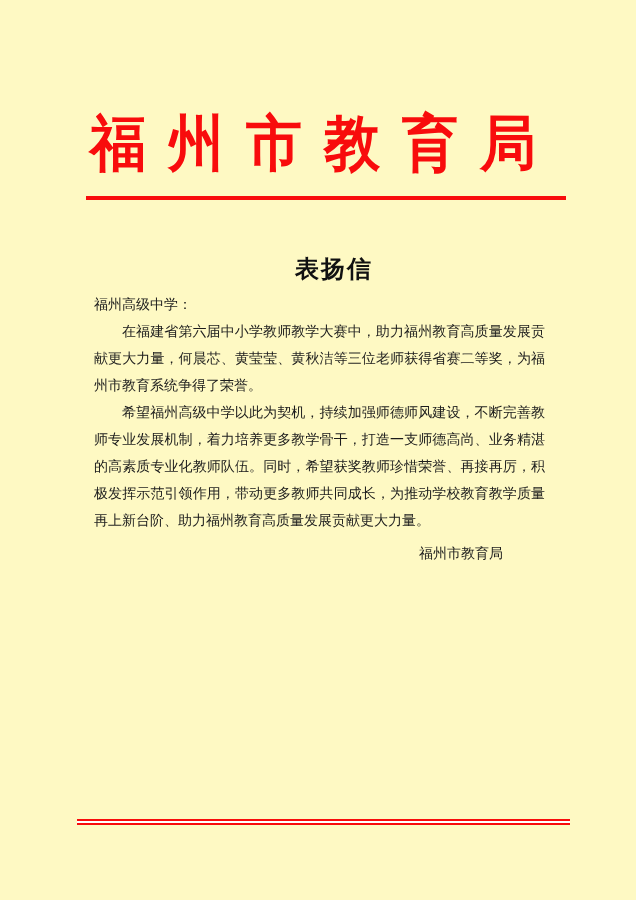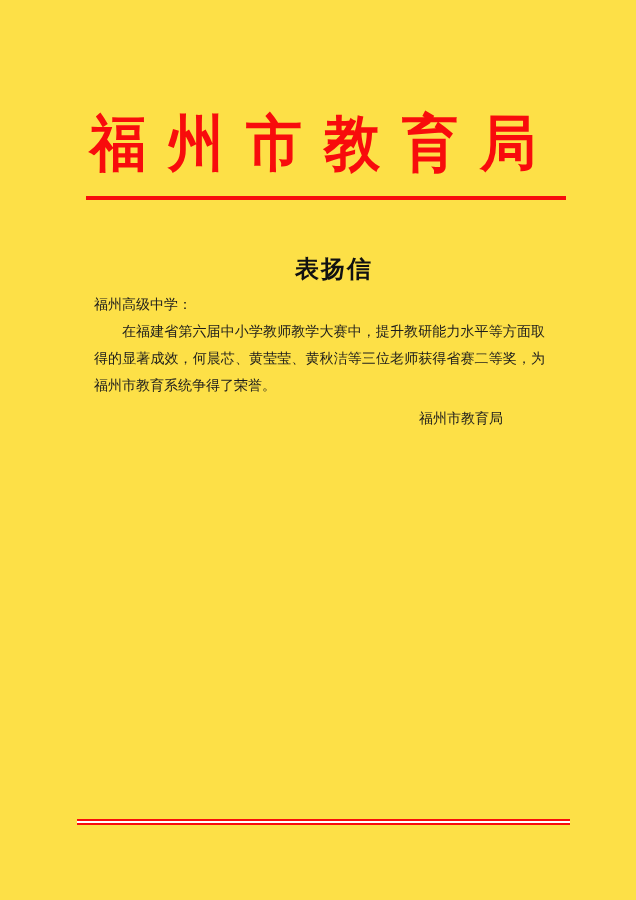--- a/index.html
+++ b/index.html
@@ -5,21 +5,21 @@
   html, body {
     margin: 0;
     padding: 0;
     background: #ffffff;
   }
   .page {
     position: relative;
     width: 636px;
     height: 900px;
     margin: 0 auto;
-    background: #fde047;
+    background: #fef9c3;
     overflow: hidden;
     font-family: "Liberation Serif", serif;
   }
   
   .letterhead-name {
     position: absolute;
     top: 104px;
     left: 90px;
     white-space: nowrap;
     font-family: "Liberation Sans", sans-serif;
@@ -106,23 +106,24 @@
   <div class="letterhead-name">福州市教育局</div>
 
   <div class="letterhead-line"></div>
 
   <h2 class="letter-title">表扬信</h2>
 
   <div class="letter-body">
 
     <p class="salutation">福州高级中学：</p>
 
-    <p class="para">在福建省第六届中小学教师教学大赛中，提升教研能力水平等方面取得的显著成效，何晨芯、黄莹莹、黄秋洁等三位老师获得省赛二等奖，为福州市教育系统争得了荣誉。</p>
+    <p class="para">在福建省第六届中小学教师教学大赛中，助力福州教育高质量发展贡献更大力量，何晨芯、黄莹莹、黄秋洁等三位老师获得省赛二等奖，为福州市教育系统争得了荣誉。</p>
 
 
+    <p class="para">希望福州高级中学以此为契机，持续加强师德师风建设，不断完善教师专业发展机制，着力培养更多教学骨干，打造一支师德高尚、业务精湛的高素质专业化教师队伍。同时，希望获奖教师珍惜荣誉、再接再厉，积极发挥示范引领作用，带动更多教师共同成长，为推动学校教育教学质量再上新台阶、助力福州教育高质量发展贡献更大力量。</p>
 
     <div class="sign-block">
       <div class="sign-inner">
         <div class="signature-line">福州市教育局</div>
       </div>
     </div>
 
   </div>
 
   <div class="footer-line"></div>

